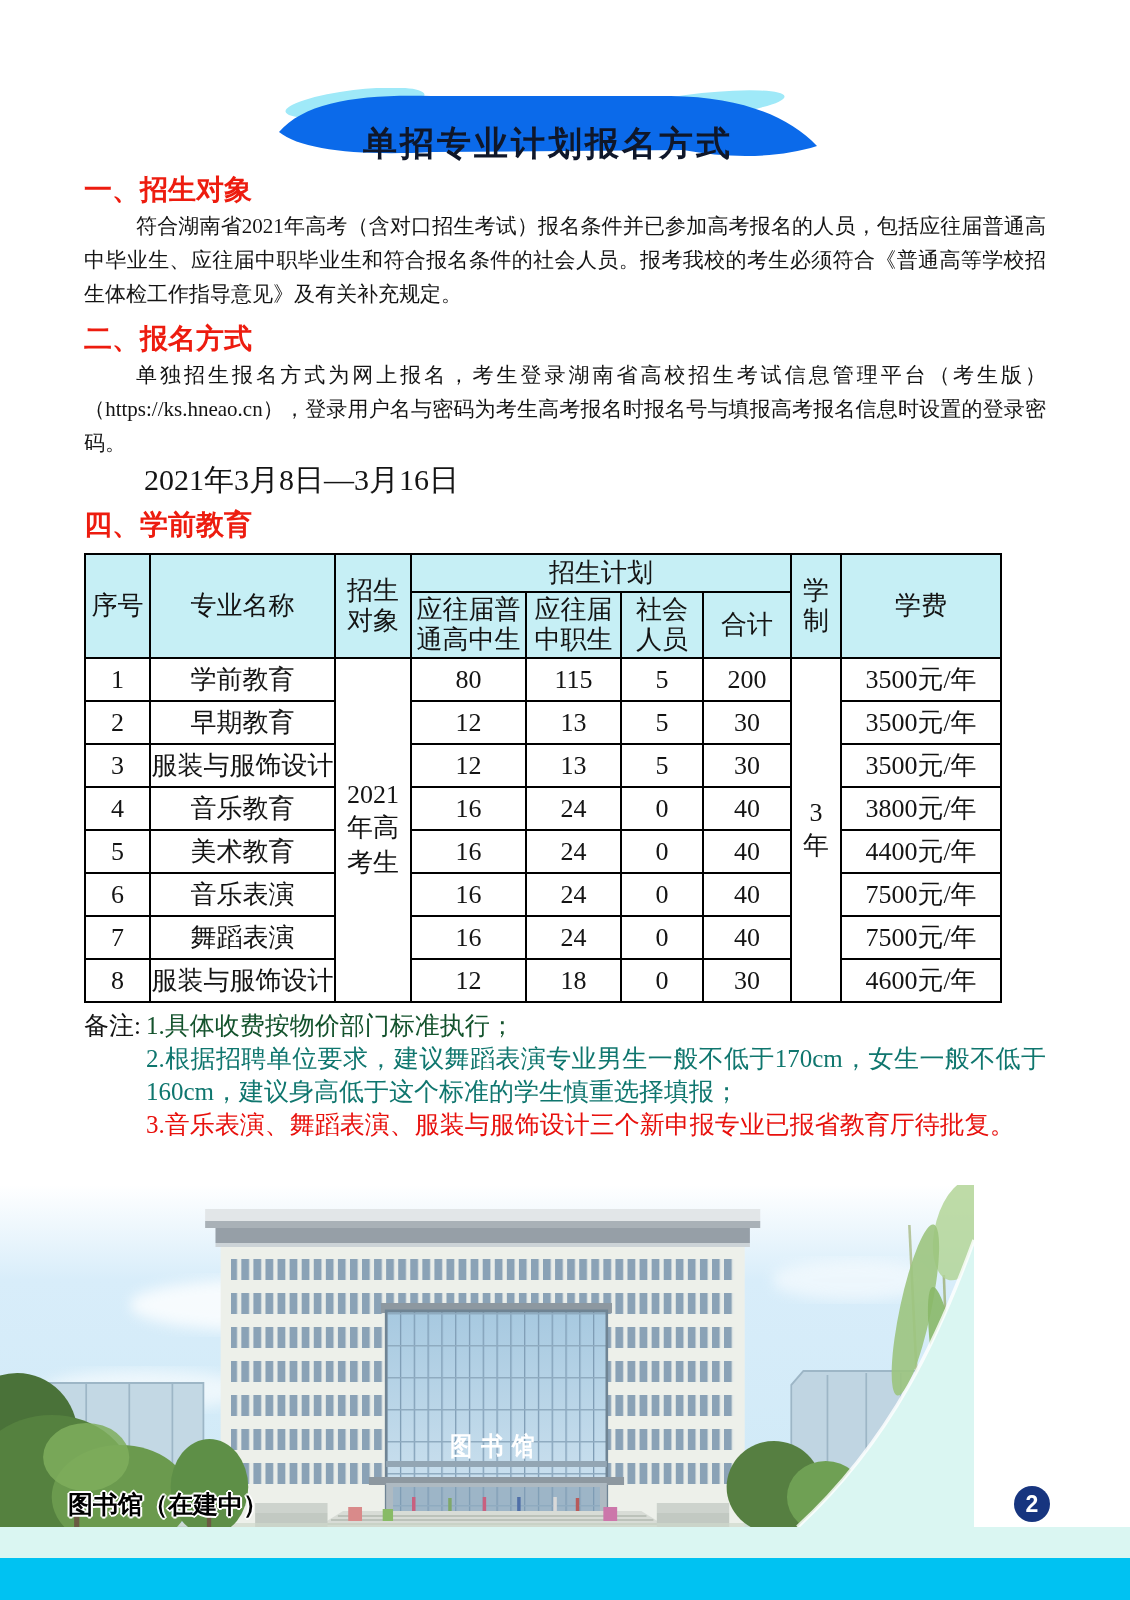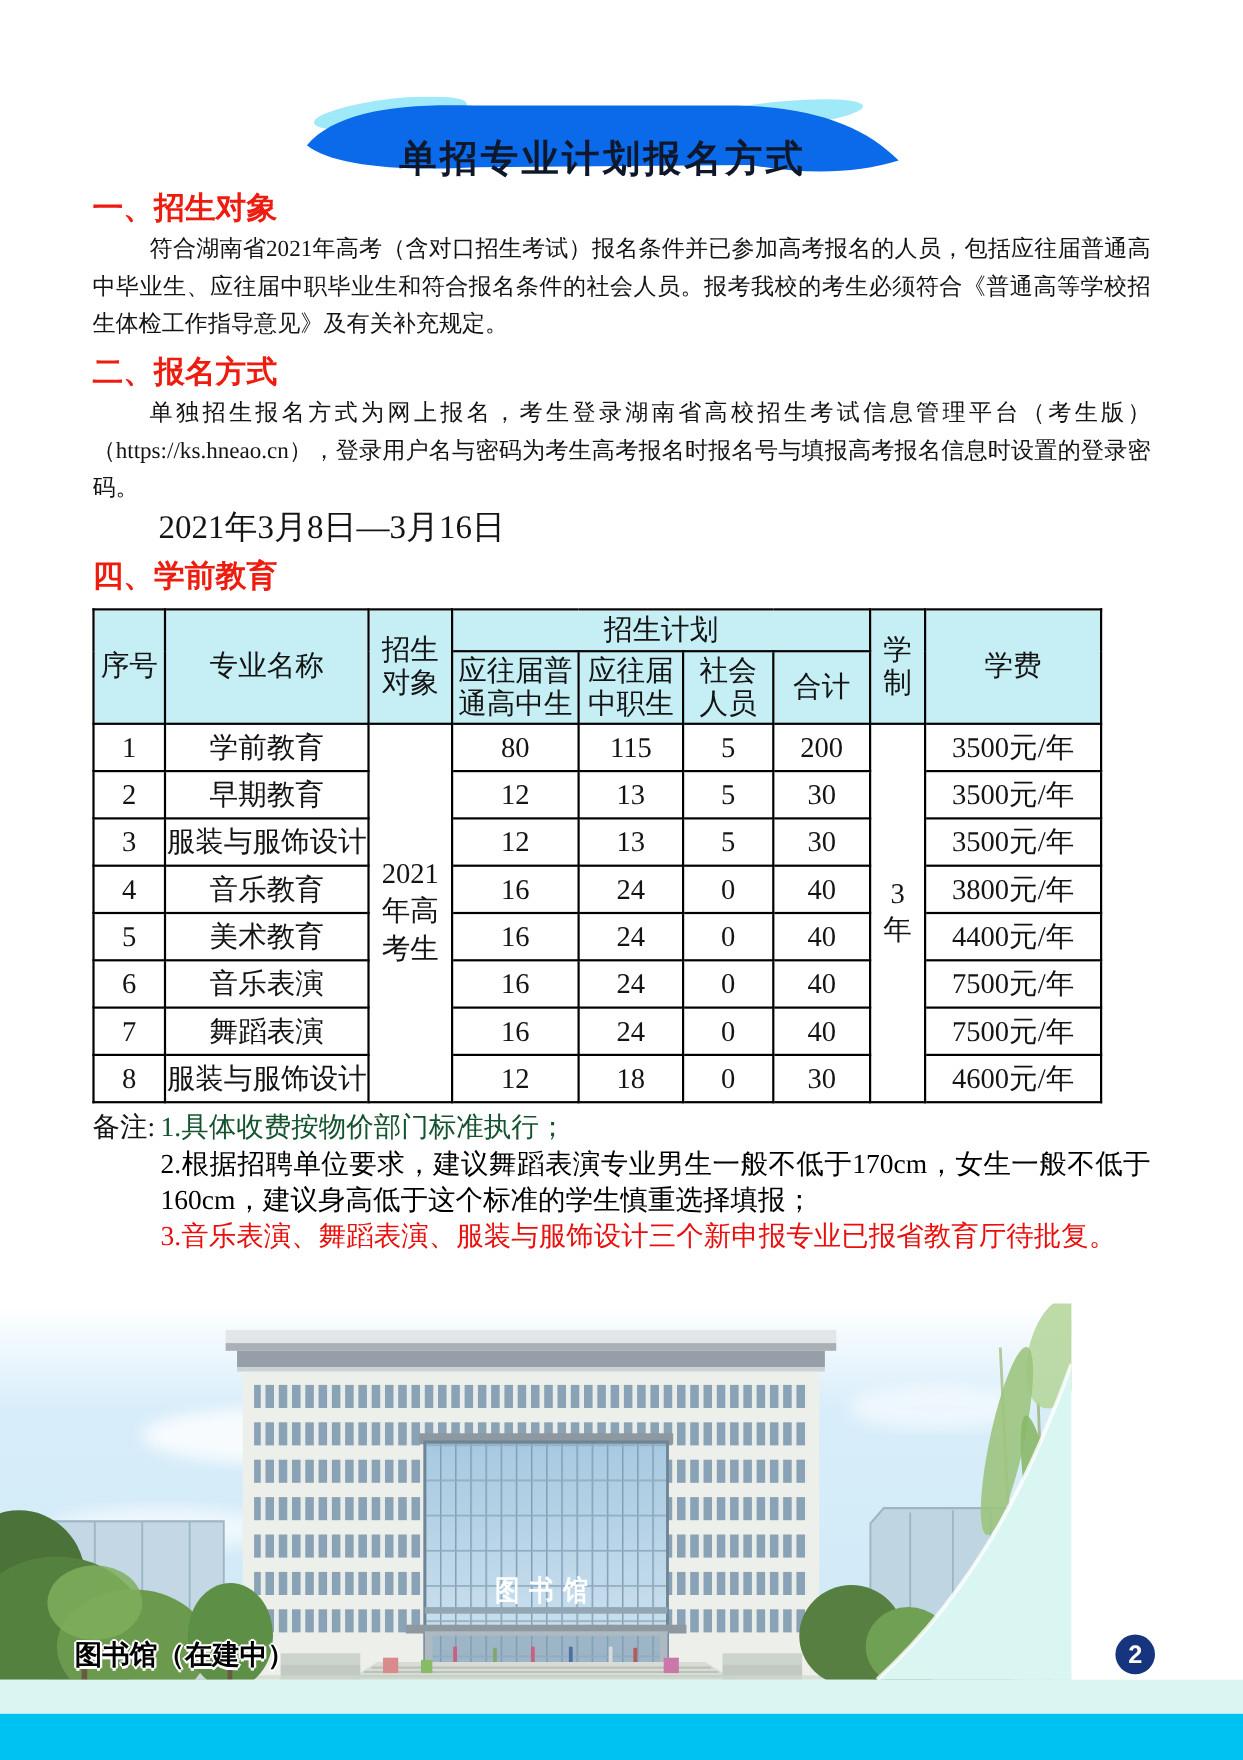--- a/index.html
+++ b/index.html
@@ -198,21 +198,21 @@
 
       <td>4600元/年</td>
     </tr>
         </tbody>
     </table>
 
     <div class="notes">
       <span class="notes-prefix">备注:</span>
       <div class="notes-items">
           <div class="note-item" style="color: #14532d;">1.具体收费按物价部门标准执行；</div>
-          <div class="note-item" style="color: #000000;">2.根据招聘单位要求，建议舞蹈表演专业男生一般不低于170cm，女生一般不低于160cm，建议身高低于这个标准的学生慎重选择填报；</div>
+          <div class="note-item" style="color: #0f766e;">2.根据招聘单位要求，建议舞蹈表演专业男生一般不低于170cm，女生一般不低于160cm，建议身高低于这个标准的学生慎重选择填报；</div>
           <div class="note-item" style="color: rgb(232, 16, 12);">3.音乐表演、舞蹈表演、服装与服饰设计三个新申报专业已报省教育厅待批复。</div>
         </div>
     </div>
   </div>
 
   <div class="photo-wrap">
     <svg viewBox="0 0 1130 342" preserveAspectRatio="none" aria-hidden="false">
       <defs>
         <linearGradient id="g-sky" x1="0" y1="0" x2="0" y2="1">
           <stop offset="0" stop-color="#ffffff"></stop>

